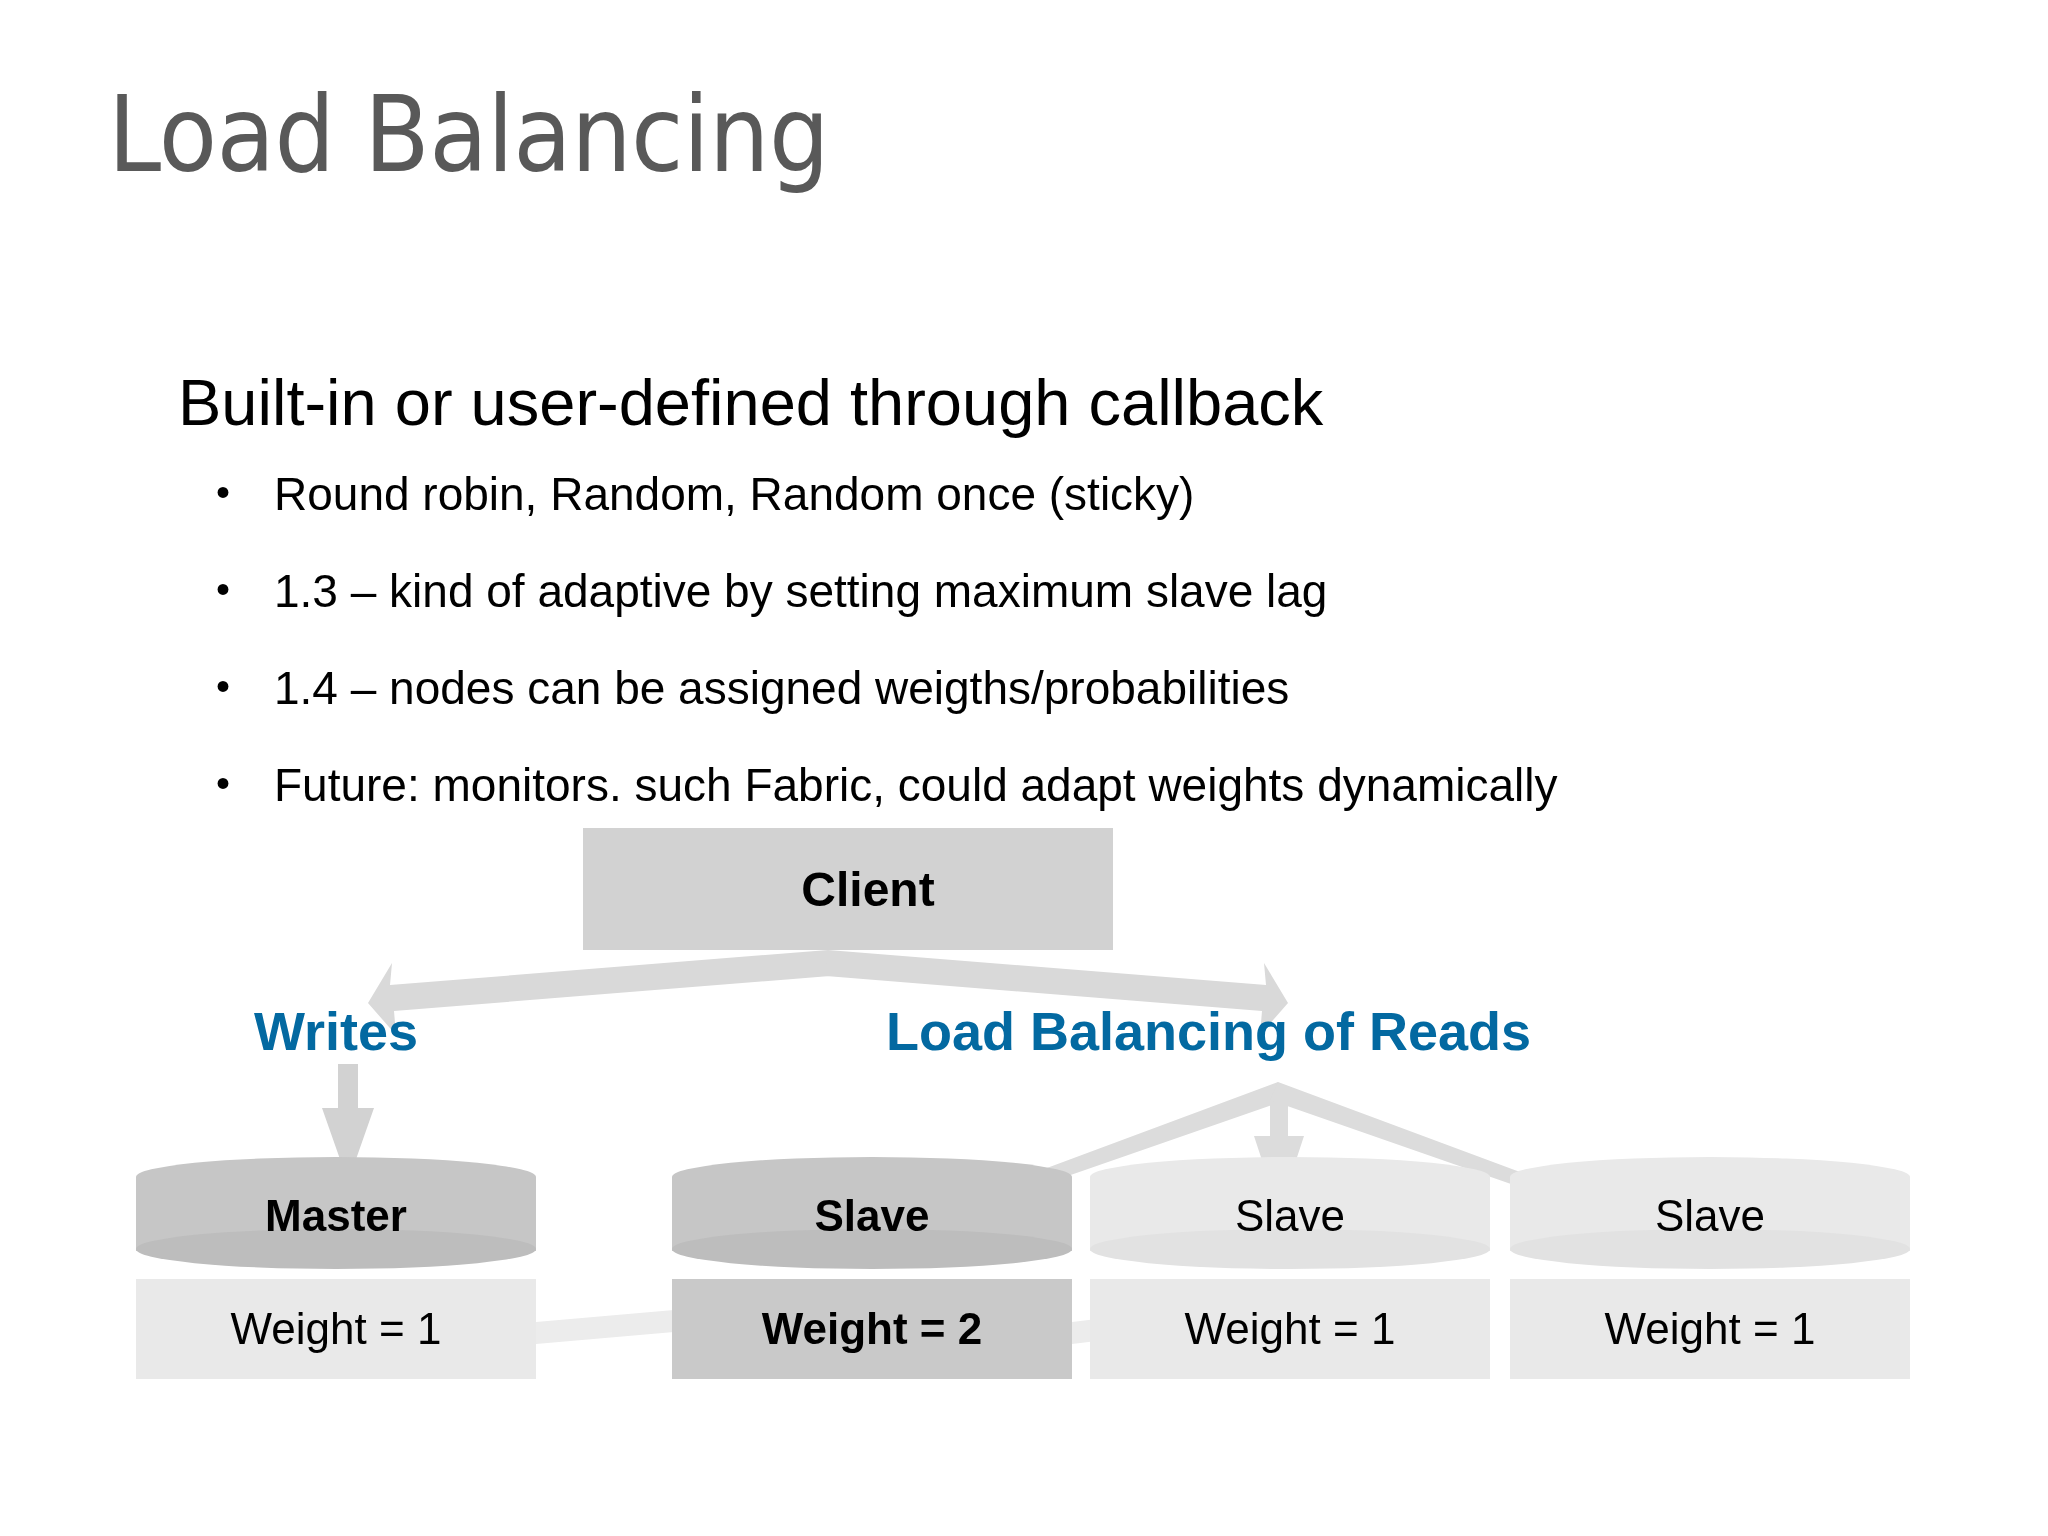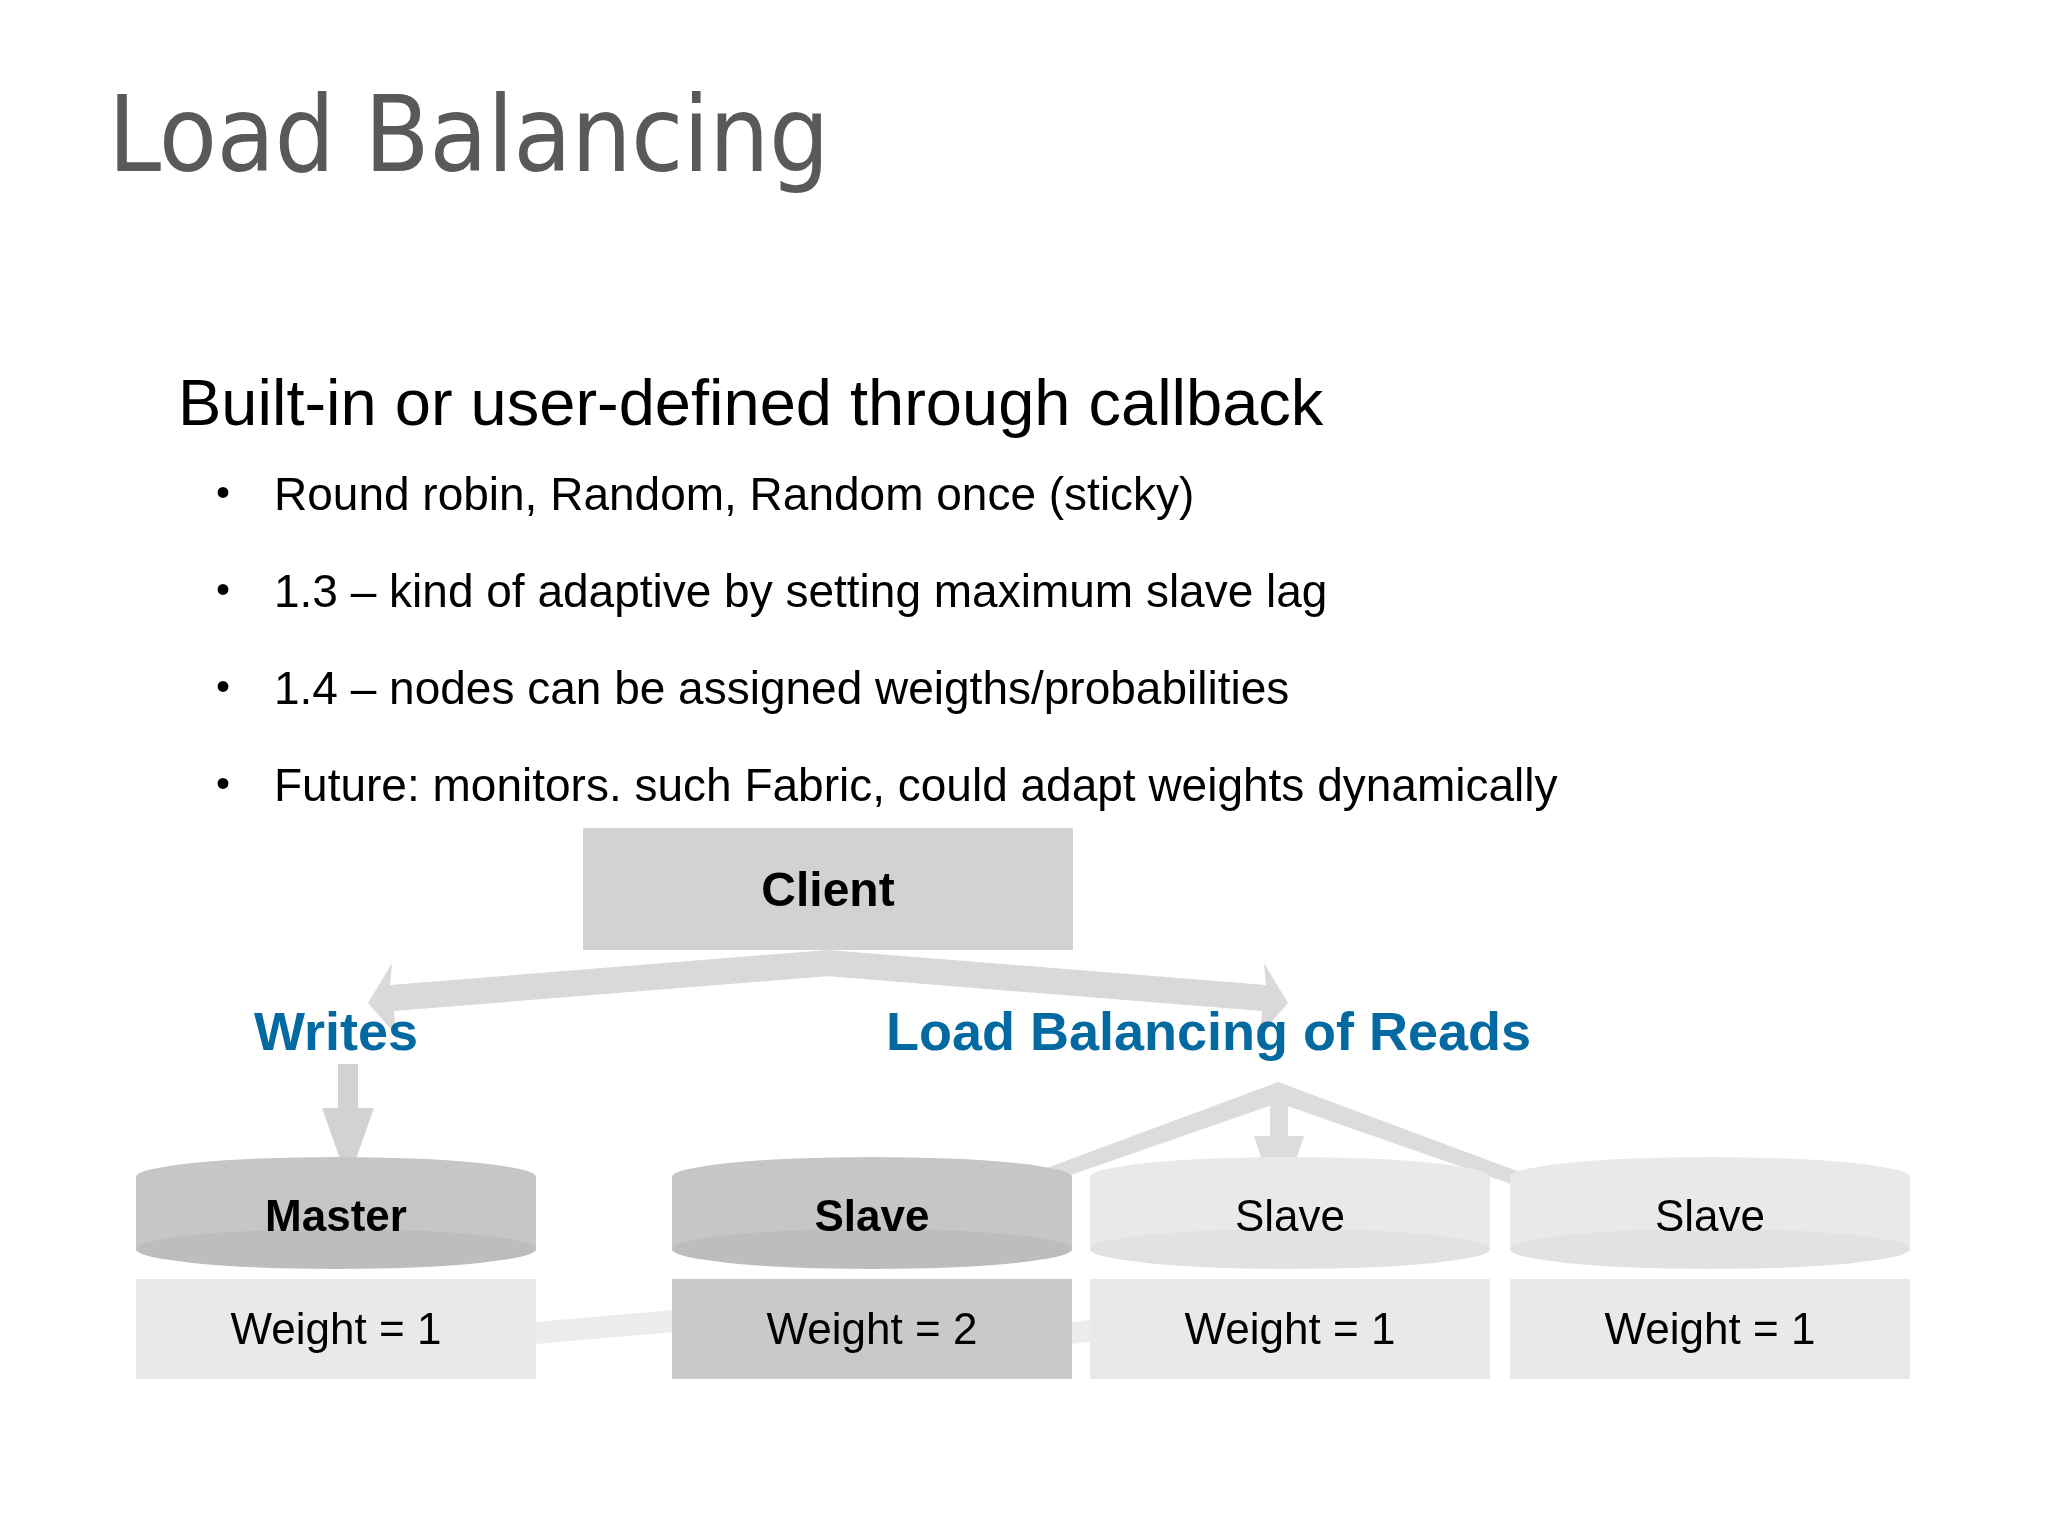--- a/index.html
+++ b/index.html
@@ -85,20 +85,21 @@
   .client-box {
     position: absolute;
     left: 583px;
     top: 828px;
     width: 490px;
     height: 122px;
     background: #d2d2d2;
     display: flex;
     align-items: center;
     justify-content: center;
+    padding-left: 40px;
   }
   .client-box span {
     font-size: 48px;
     font-weight: bold;
     color: #000;
     font-stretch: condensed;
   }
 
   .branch-label {
     position: absolute;
@@ -163,21 +164,21 @@
   
   .dark .ellipse-top { background: #c6c6c6; }
   .dark .body        { background: #c6c6c6; }
   .dark .ellipse-bottom { background: #bdbdbd; }
   .dark .cyl-label   { font-weight: bold; }
   .light .ellipse-top { background: #e9e9e9; }
   .light .body        { background: #e9e9e9; }
   .light .ellipse-bottom { background: #e2e2e2; }
 
   .wb-light { background: #e9e9e9; }
-  .wb-dark  { background: #c9c9c9; font-weight: normal; }
+  .wb-dark  { background: #c9c9c9; font-weight: bold; }
 </style>
 </head>
 <body>
 
 <div id="slide">
 
   <div id="title">Load Balancing</div>
 
   <div id="body-block">
     <p class="lead">Built-in or user-defined through callback</p>

